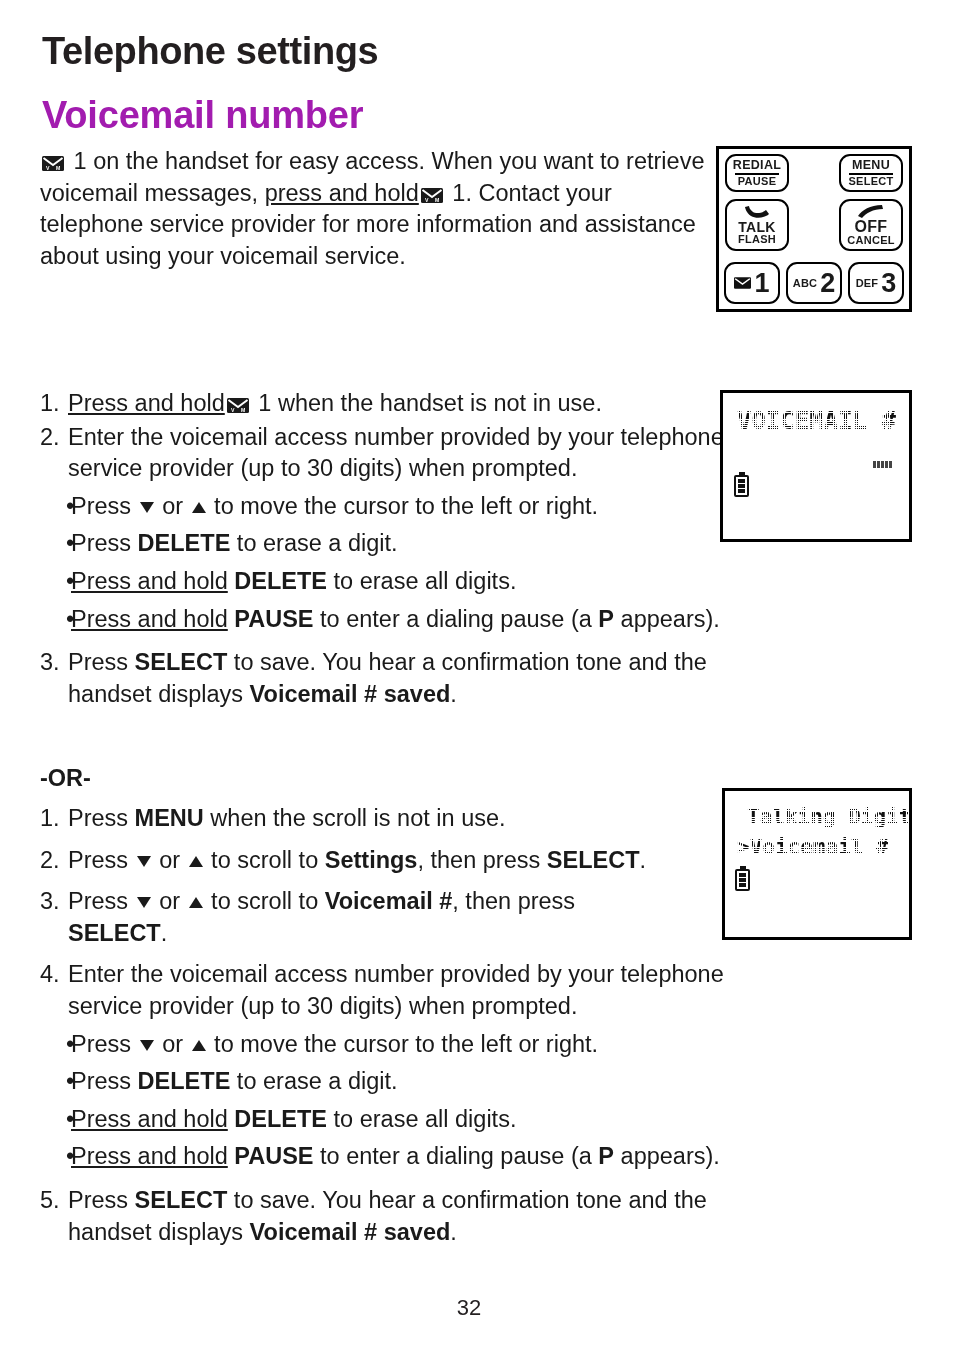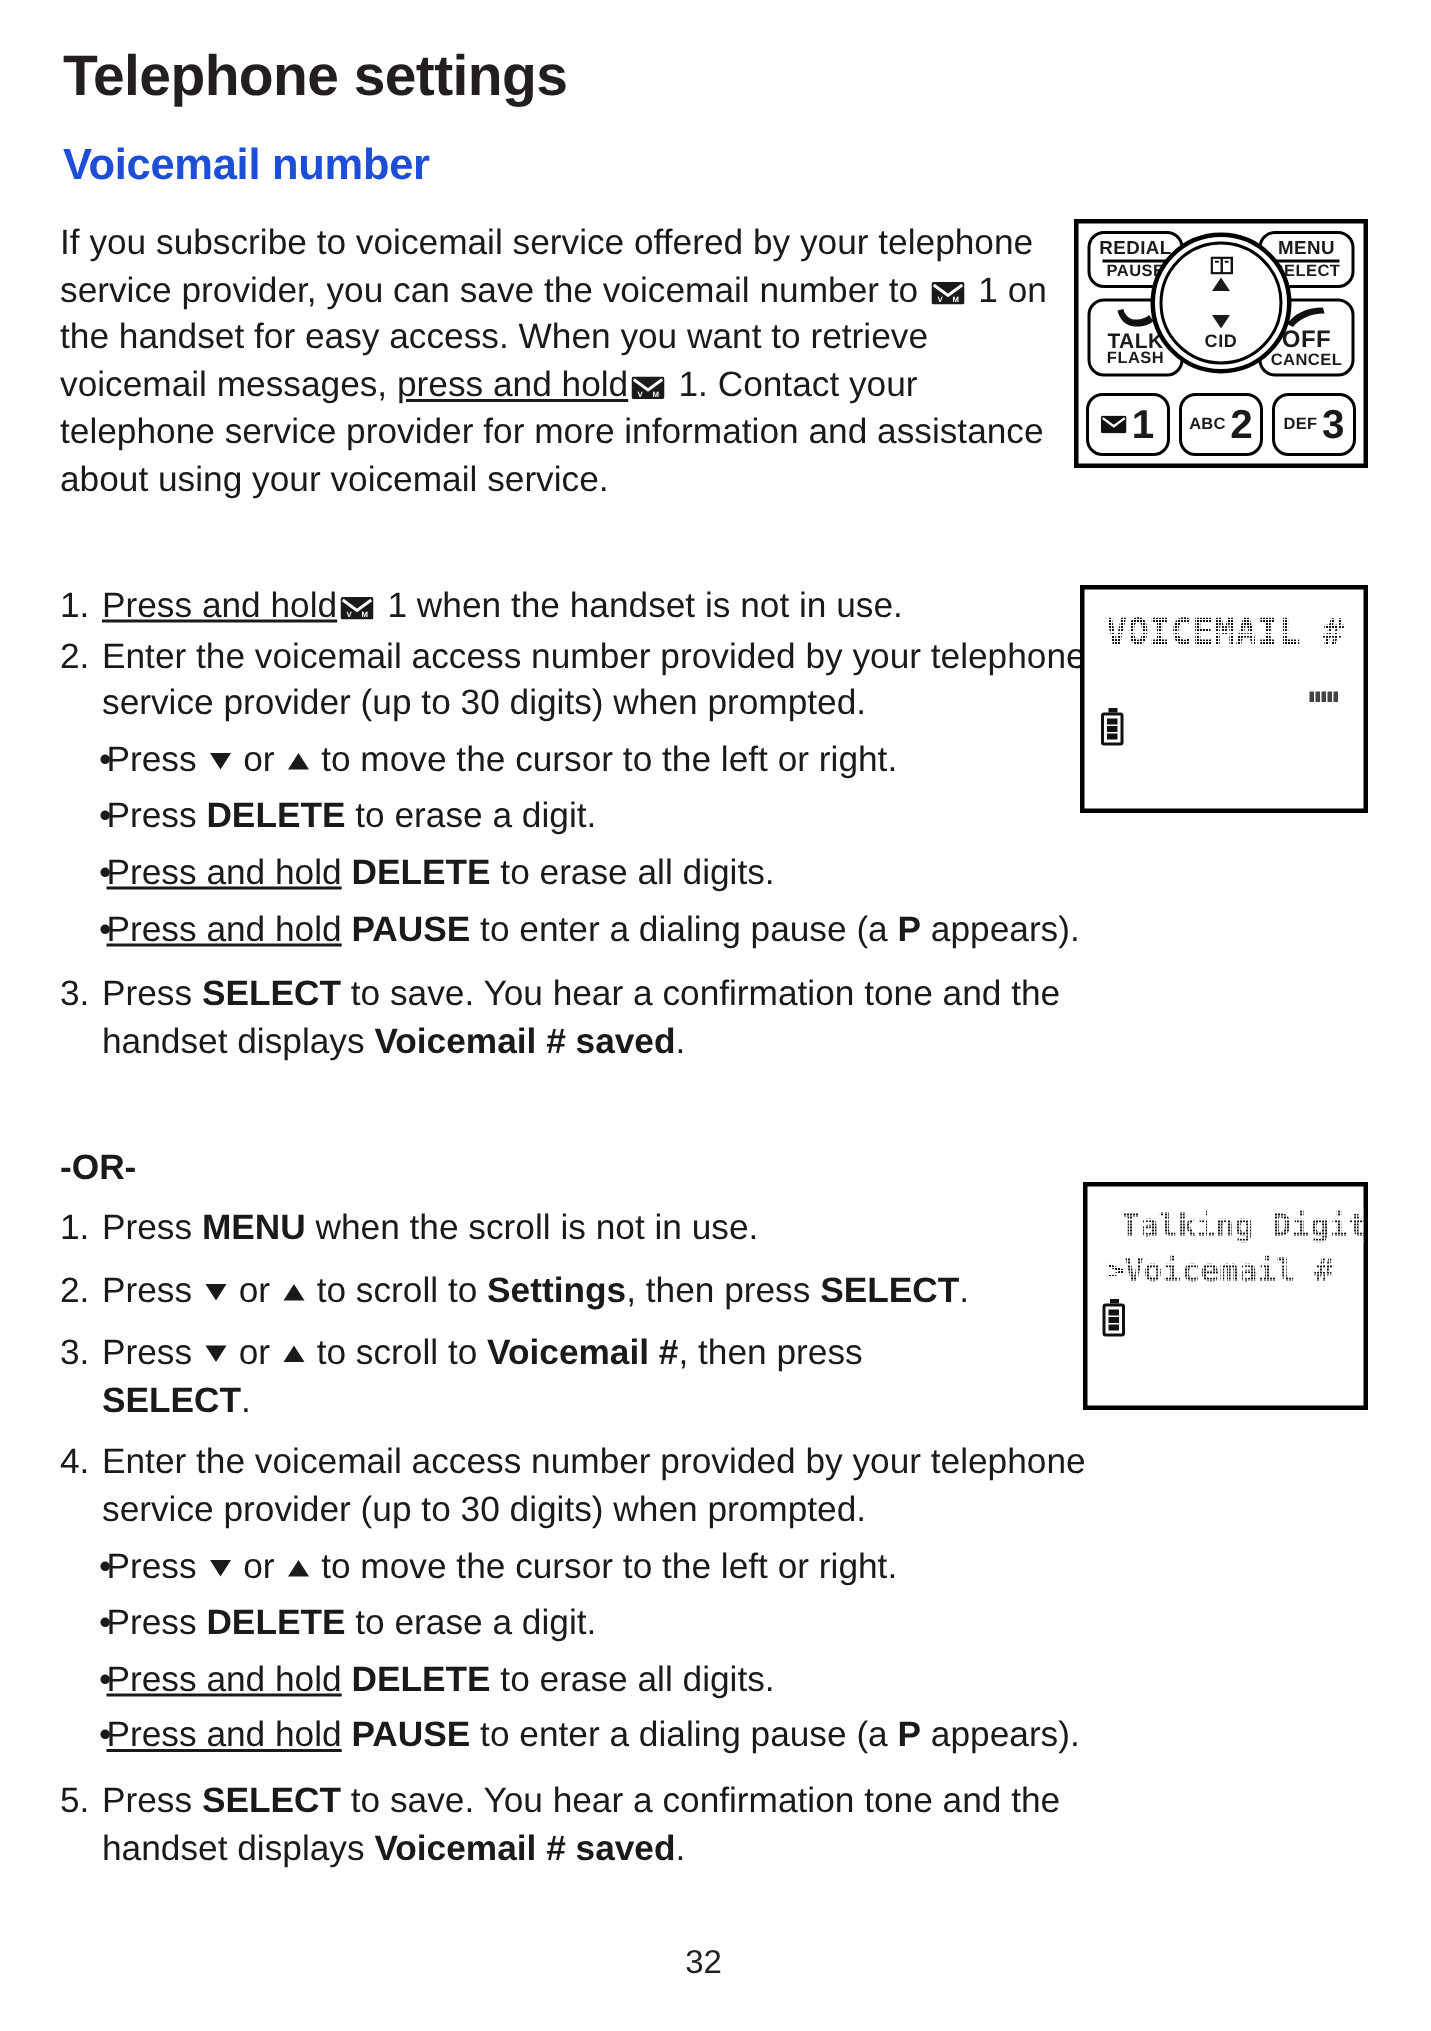--- a/index.html
+++ b/index.html
@@ -14,22 +14,22 @@
   .page{position:relative;width:954px;height:1354px;text-decoration:underline;}
 
   
   .h1{
     position:absolute;left:42px;top:30px;
     font-size:38px;font-weight:bold;letter-spacing:-0.4px;
     color:#231f20;
   }
   .h2{
     position:absolute;left:42px;top:94px;
-    font-size:29px;font-weight:bold;letter-spacing:-0.2px;
-    color:#1d4ed8;
+    font-size:38px;font-weight:bold;letter-spacing:-0.2px;
+    color:#a21caf;
   }
   p,li,div.txt{font-size:23.5px;line-height:31.6px;}
 
   .intro{
     position:absolute;left:40px;top:146px;width:672px;
     font-size:23.5px;line-height:31.6px;
   }
 
   .ol{position:absolute;left:40px;width:690px;}
   .oli{display:flex;margin-bottom:2px;}
@@ -157,21 +157,21 @@
 </style>
 </head>
 <body>
 
 <div class="page">
 
   <div class="h1">Telephone settings</div>
   <div class="h2">Voicemail number</div>
 
   <div class="intro">
-    <span>If you subscribe to voicemail service offered by your telephone service provider, you can save the voicemail number to </span><span class="vm"><svg width="22" height="15" viewBox="0 0 22 15">
+    <span class="vm"><svg width="22" height="15" viewBox="0 0 22 15">
           <rect x="0" y="0" width="22" height="15" rx="1.5" fill="#1a1a1a"></rect>
           <path d="M1.5 2 L11 9 L20.5 2" stroke="#ffffff" stroke-width="2" fill="none"></path>
           <text x="4" y="13.6" font-size="5.2" fill="#ffffff" font-family="Liberation Sans, sans-serif" font-weight="bold">V</text>
           <text x="14" y="13.6" font-size="5.2" fill="#ffffff" font-family="Liberation Sans, sans-serif" font-weight="bold">M</text>
         </svg></span><span> 1 on the handset for easy access. When you want to retrieve voicemail messages, </span><span class="u">press and hold</span><span class="vm"><svg width="22" height="15" viewBox="0 0 22 15">
           <rect x="0" y="0" width="22" height="15" rx="1.5" fill="#1a1a1a"></rect>
           <path d="M1.5 2 L11 9 L20.5 2" stroke="#ffffff" stroke-width="2" fill="none"></path>
           <text x="4" y="13.6" font-size="5.2" fill="#ffffff" font-family="Liberation Sans, sans-serif" font-weight="bold">V</text>
           <text x="14" y="13.6" font-size="5.2" fill="#ffffff" font-family="Liberation Sans, sans-serif" font-weight="bold">M</text>
         </svg></span><span> 1. Contact your telephone service provider for more information and assistance about using your voicemail service.</span>
@@ -292,34 +292,20 @@
       </div>
 
       <div class="key k-off">
         <svg width="30" height="15" viewBox="0 0 30 15">
           <path d="M2 12 C6 6 14 1 26 1 L27 5 C17 5 10 9 6 14 Z" fill="#111"></path>
         </svg>
         <span class="l1" style="font-size:16px;">OFF</span>
         <span class="l2">CANCEL</span>
       </div>
 
-      <div class="ring">
-        <div class="ring-in">
-          <svg width="15" height="12" viewBox="0 0 15 12">
-            <rect x="0.8" y="0.8" width="13.4" height="10.4" fill="none" stroke="#111" stroke-width="1.6"></rect>
-            <line x1="7.5" y1="1" x2="7.5" y2="11" stroke="#111" stroke-width="1.6"></line>
-            <line x1="3" y1="3.5" x2="5.5" y2="3.5" stroke="#111" stroke-width="1.2"></line>
-            <line x1="9.5" y1="3.5" x2="12" y2="3.5" stroke="#111" stroke-width="1.2"></line>
-          </svg>
-          <span class="tri up" style="border-left-width:6px;border-right-width:6px;border-bottom-width:9px;margin-top:1px;"></span>
-          <span style="height:14px;display:block;"></span>
-          <span class="tri dn" style="border-left-width:6px;border-right-width:6px;border-top-width:9px;"></span>
-          <span class="cid">CID</span>
-        </div>
-      </div>
 
       <div class="numkeys">
         <div class="nk">
           <svg width="17" height="12" viewBox="0 0 22 15">
               <rect x="0" y="0" width="22" height="15" rx="1.5" fill="#111"></rect>
               <path d="M1.5 2 L11 9 L20.5 2" stroke="#fff" stroke-width="2" fill="none"></path>
             </svg>
           <span class="dig">1</span>
         </div>
         <div class="nk">

